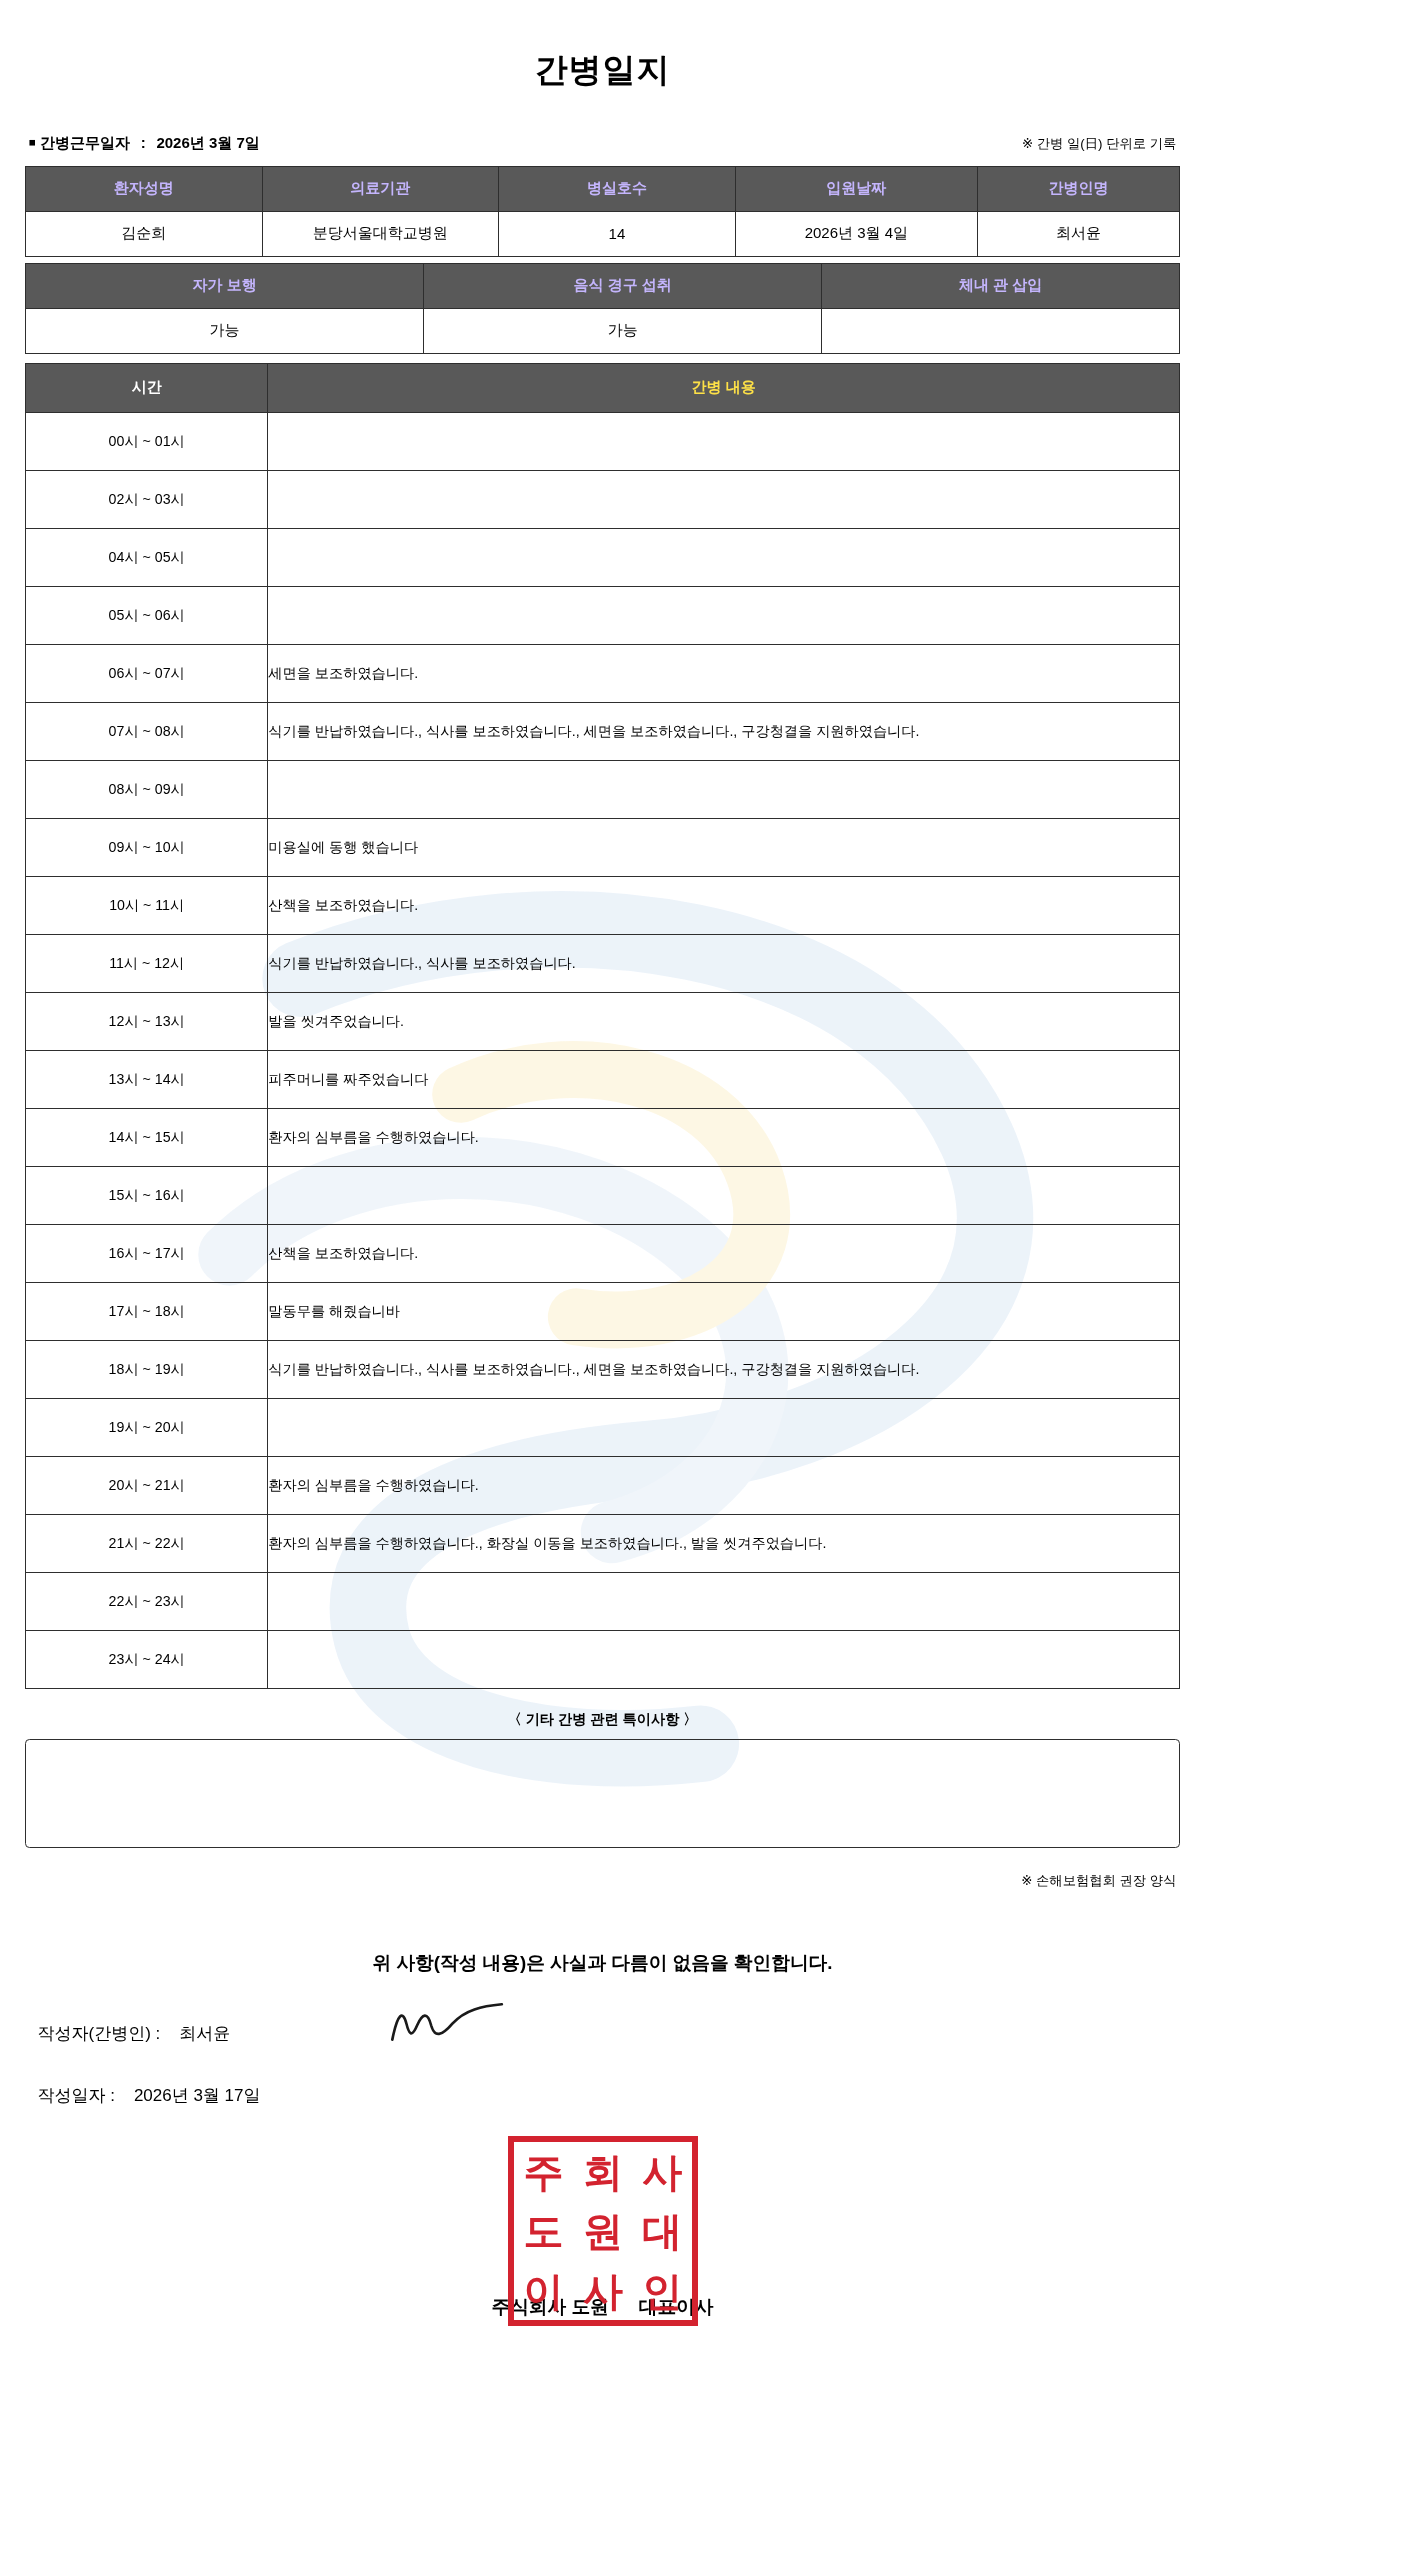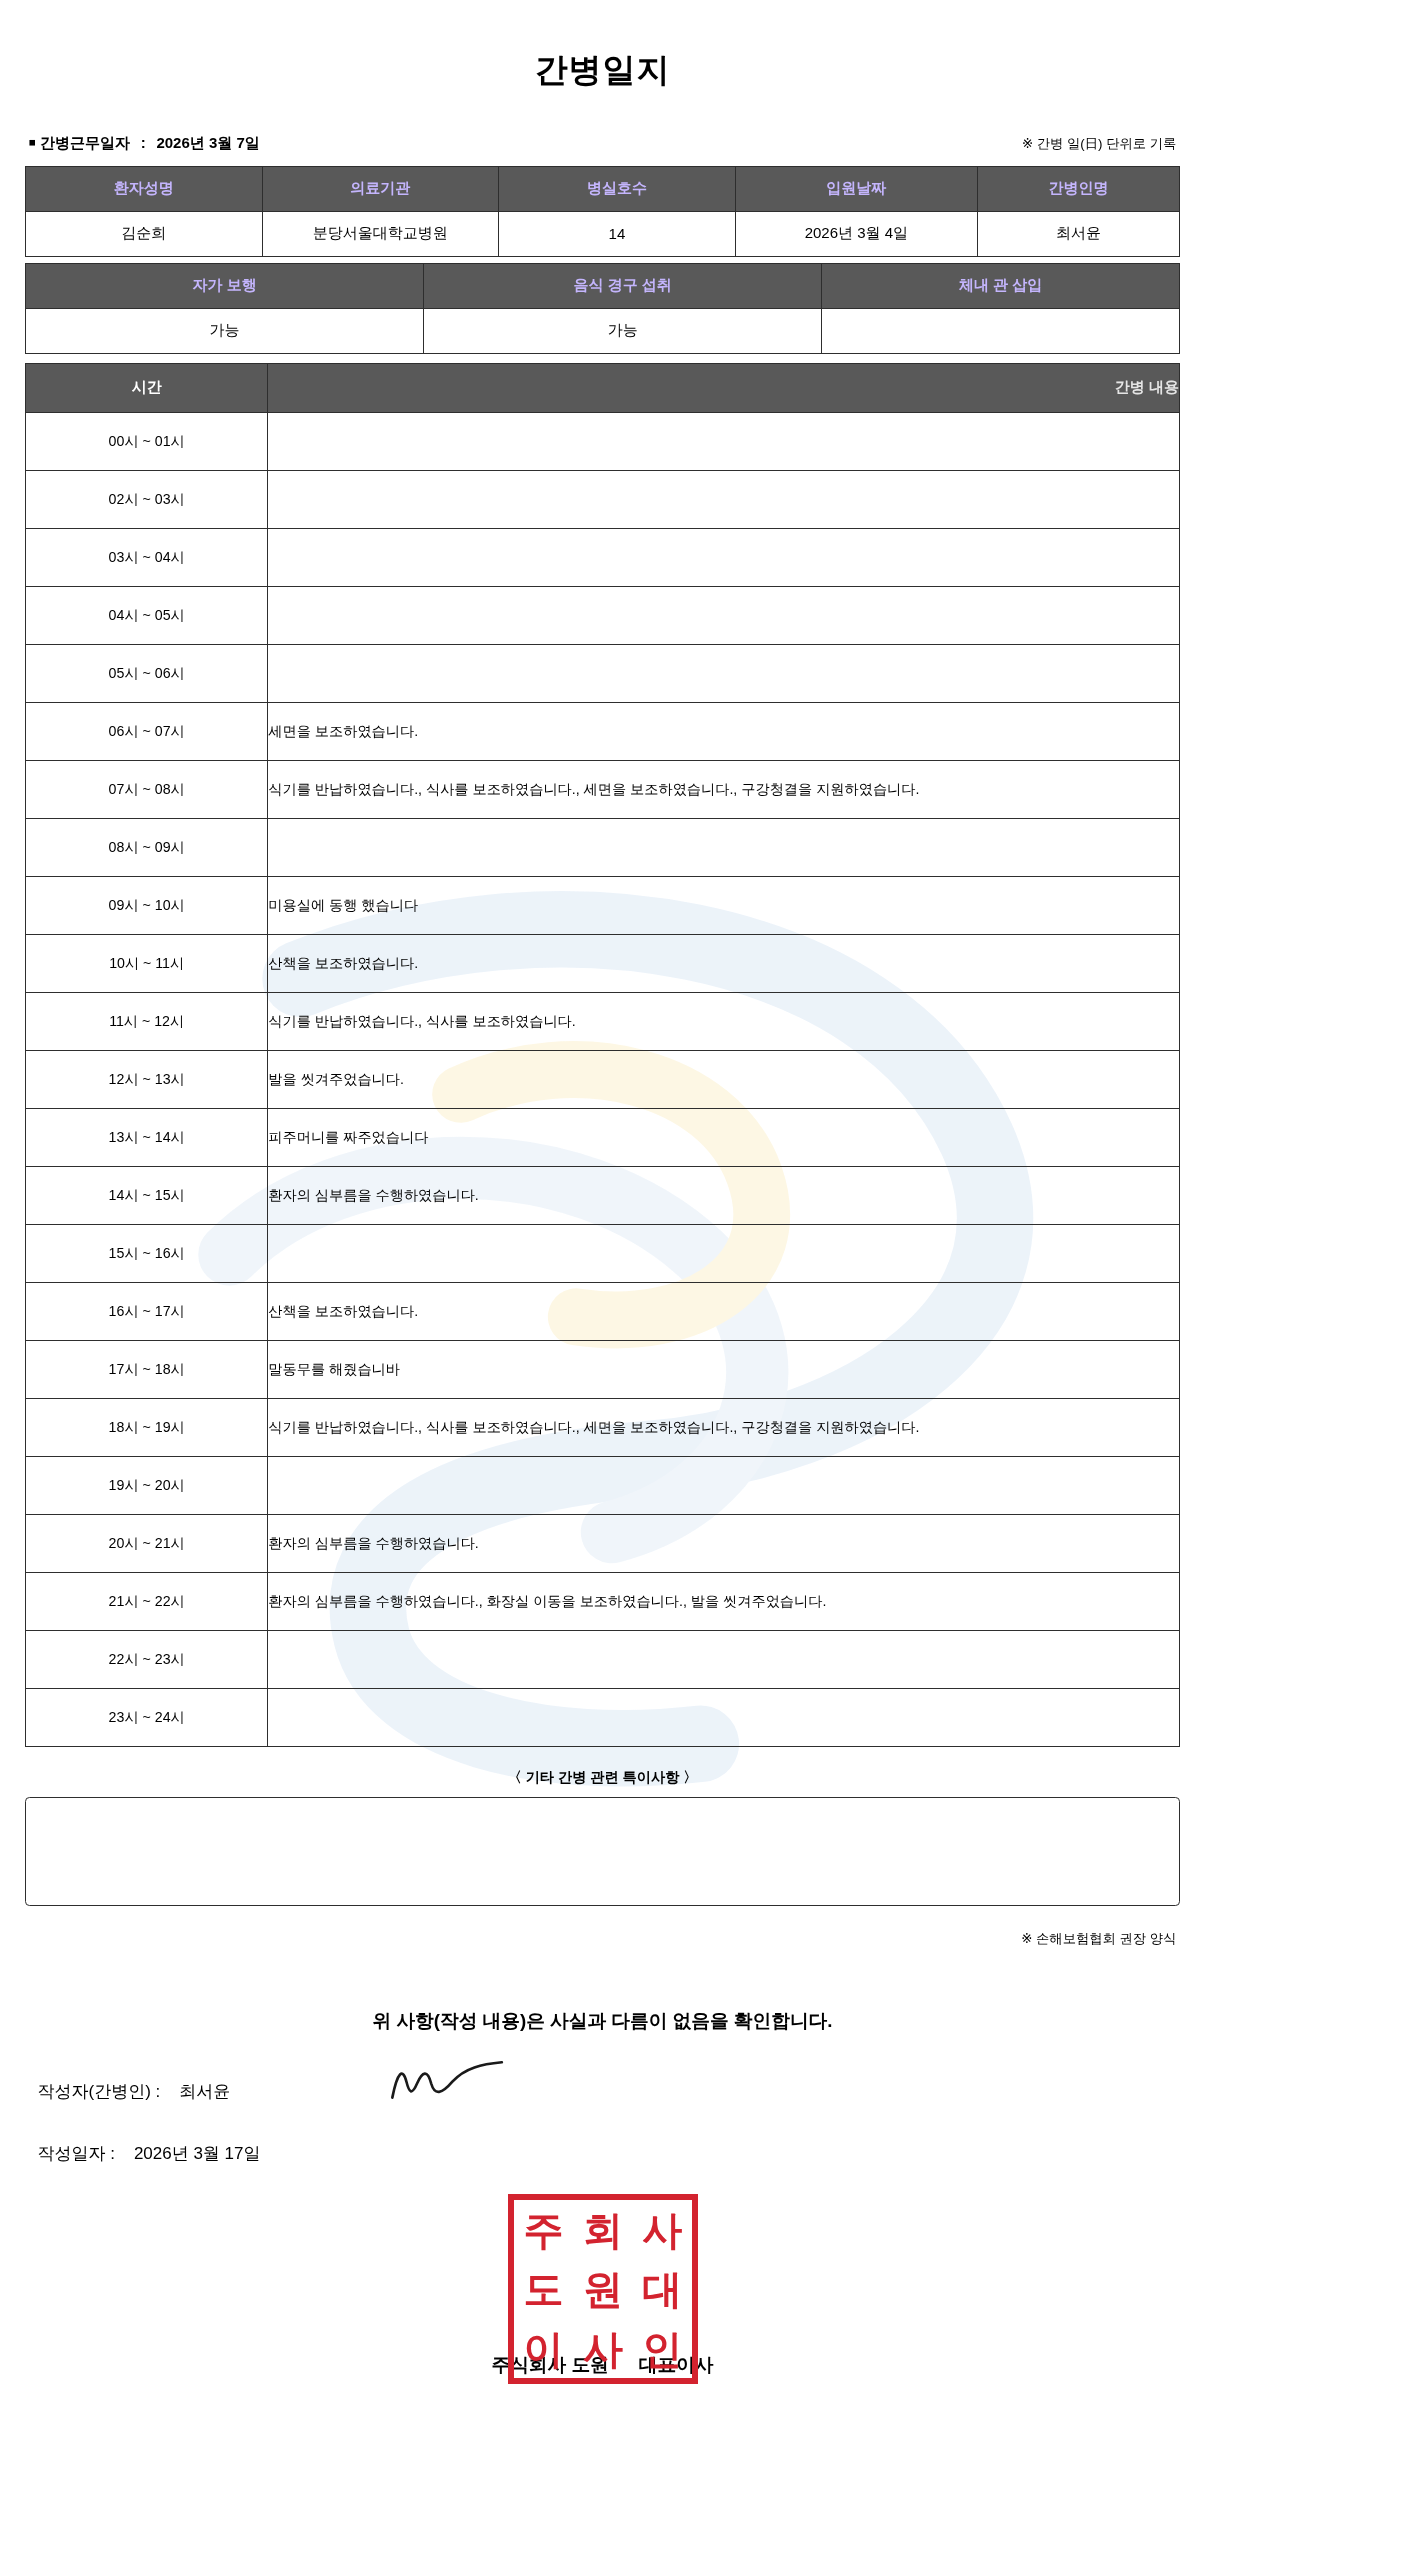--- a/index.html
+++ b/index.html
@@ -99,24 +99,24 @@
     background: #595959;
     color: #fff;
     font-weight: bold;
     font-size: 15px;
     text-align: center;
     height: 48px;
     width: 276px;
   }
   .log-head-content {
     background: #595959;
-    color: #e5e5e5;
+    color: #fde047;
     font-weight: bold;
     font-size: 15px;
-    text-align: right;
+    text-align: center;
     height: 48px;
   }
   .log-time {
     text-align: center;
     font-size: 14.2px;
     height: 57px;
     width: 276px;
   }
   .log-content {
     text-align: left;
@@ -283,24 +283,20 @@
       </tr>
       <tr>
             <td class="log-time">00시 ~ 01시</td>
             <td class="log-content"></td>
           </tr>
       <tr>
             <td class="log-time">02시 ~ 03시</td>
             <td class="log-content"></td>
           </tr>
       <tr>
-            <td class="log-time">03시 ~ 04시</td>
-            <td class="log-content"></td>
-          </tr>
-      <tr>
             <td class="log-time">04시 ~ 05시</td>
             <td class="log-content"></td>
           </tr>
       <tr>
             <td class="log-time">05시 ~ 06시</td>
             <td class="log-content"></td>
           </tr>
       <tr>
             <td class="log-time">06시 ~ 07시</td>
             <td class="log-content">세면을 보조하였습니다.</td>

